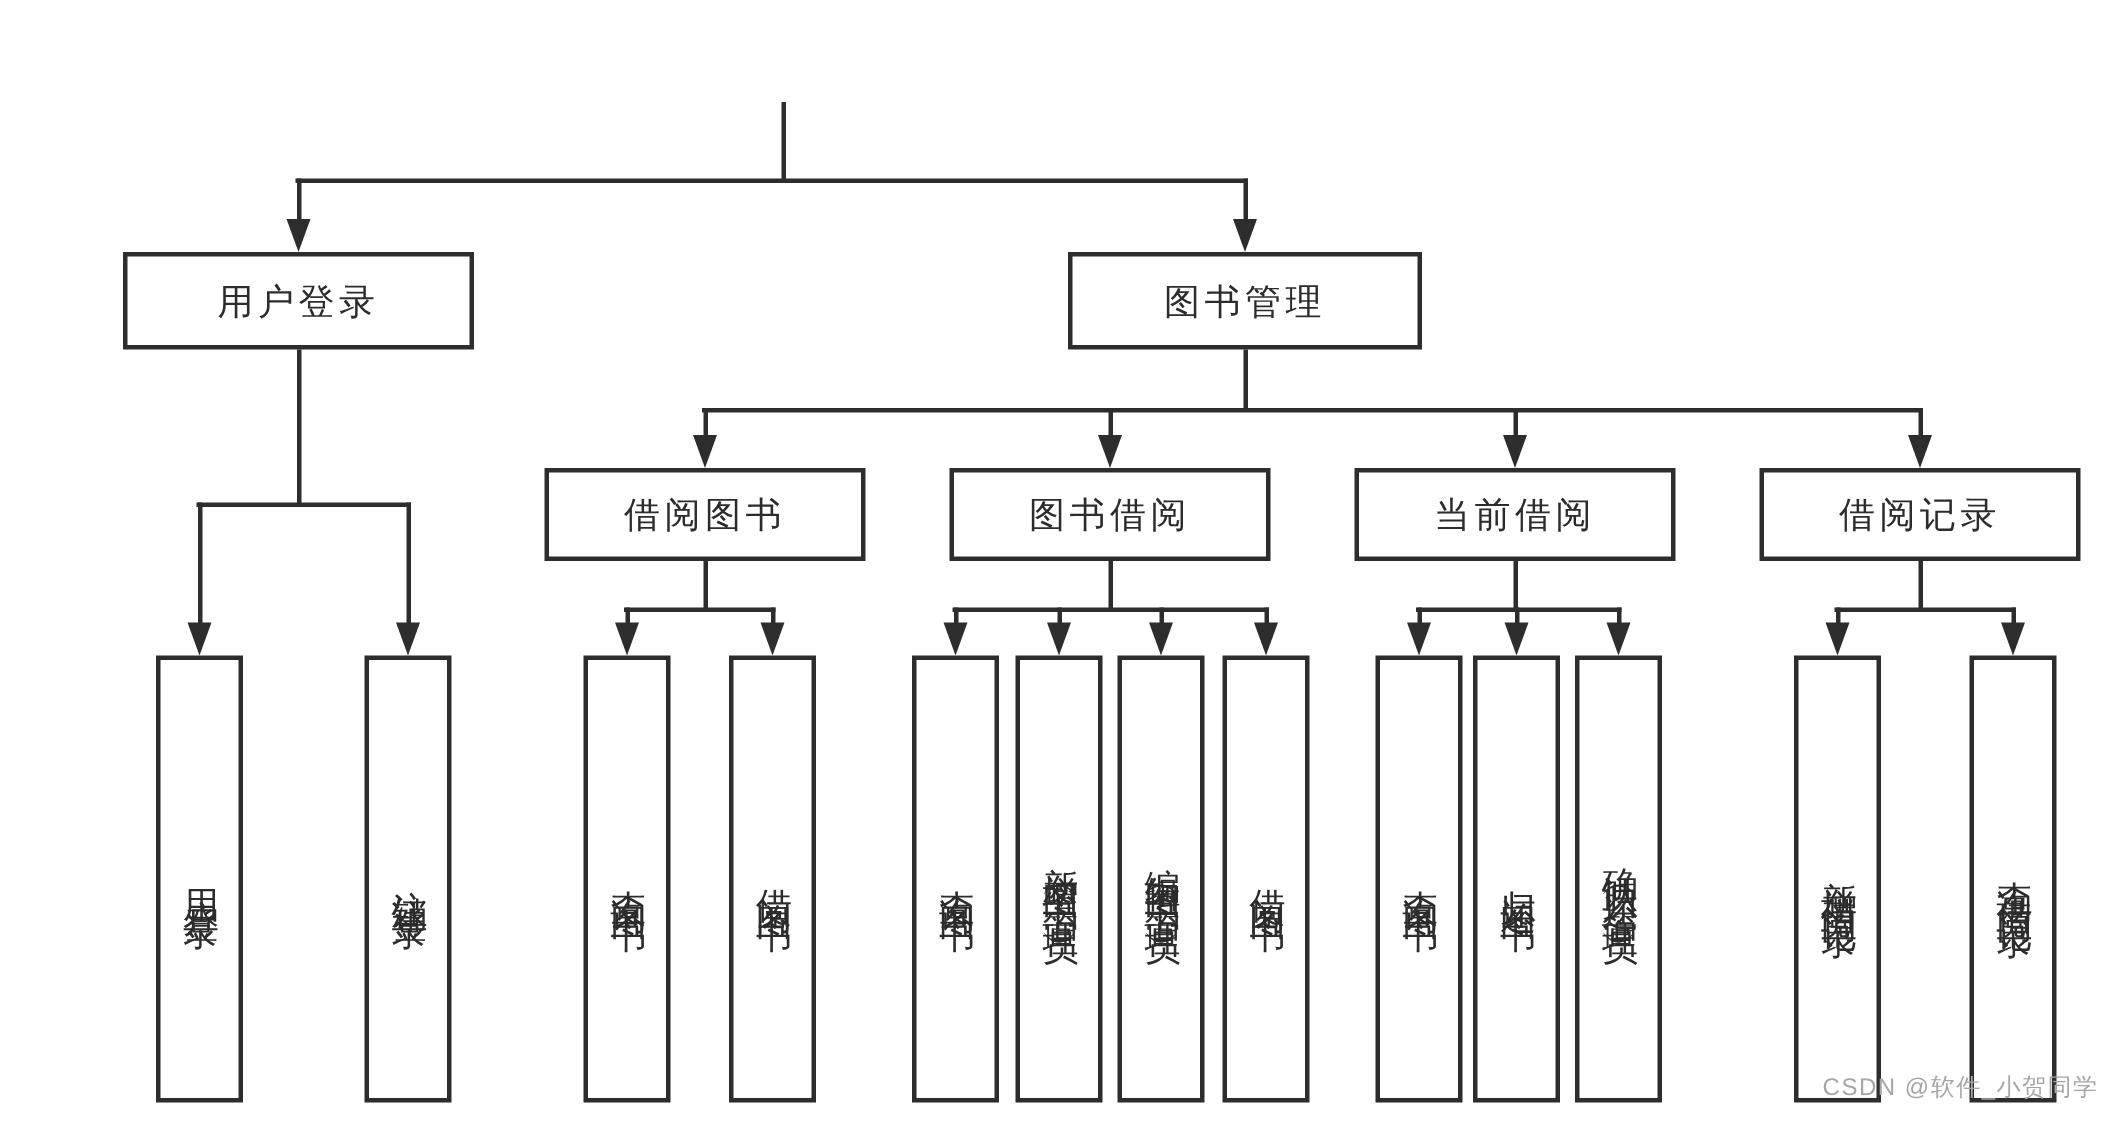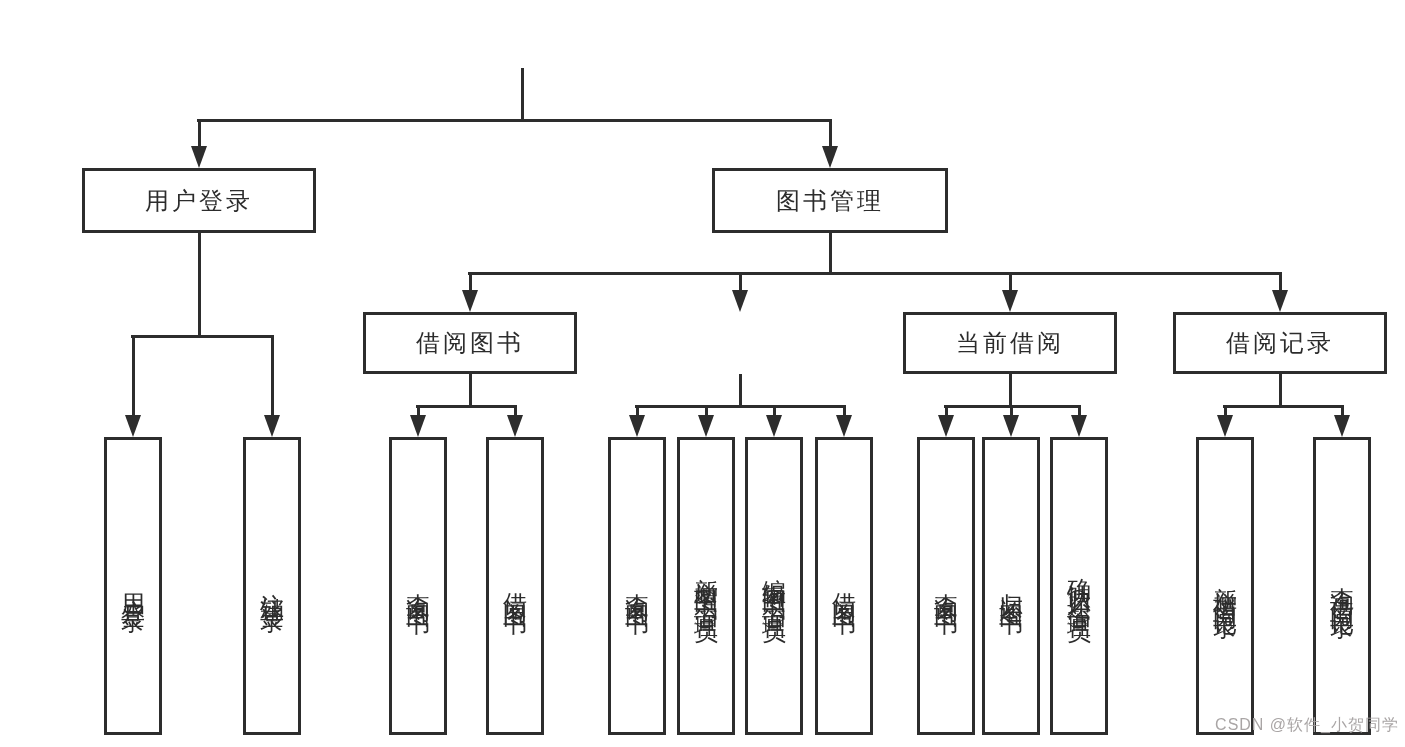--- a/index.html
+++ b/index.html
@@ -70,20 +70,23 @@
 
   <div class="hbox" style="left:82px;top:168px;width:234px;height:65px">
     <span>用户登录</span>
   </div>
   <div class="hbox" style="left:712px;top:168px;width:236px;height:65px">
     <span>图书管理</span>
   </div>
 
   <div class="hbox" style="left:363px;top:312px;width:214px;height:62px">
     <span>借阅图书</span>
+  </div>
+  <div class="hbox" style="left:633px;top:312px;width:214px;height:62px">
+    <span>图书借阅</span>
   </div>
   <div class="hbox" style="left:1173px;top:312px;width:214px;height:62px">
     <span>借阅记录</span>
   </div>
   <div class="hbox" style="left:903px;top:312px;width:214px;height:62px">
     <span>当前借阅</span>
   </div>
 
   <div class="vbox" style="left:104px">
     <span>用户登录</span>

